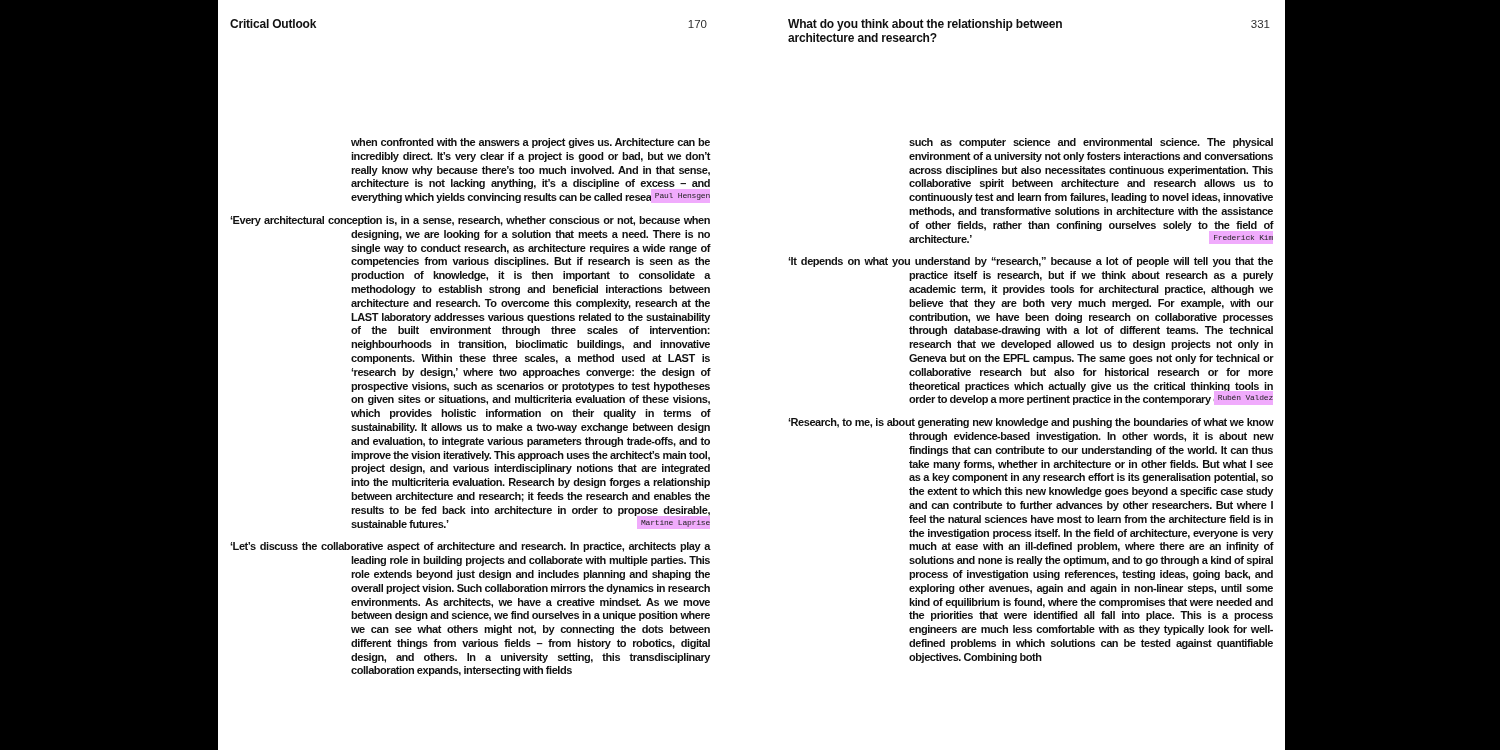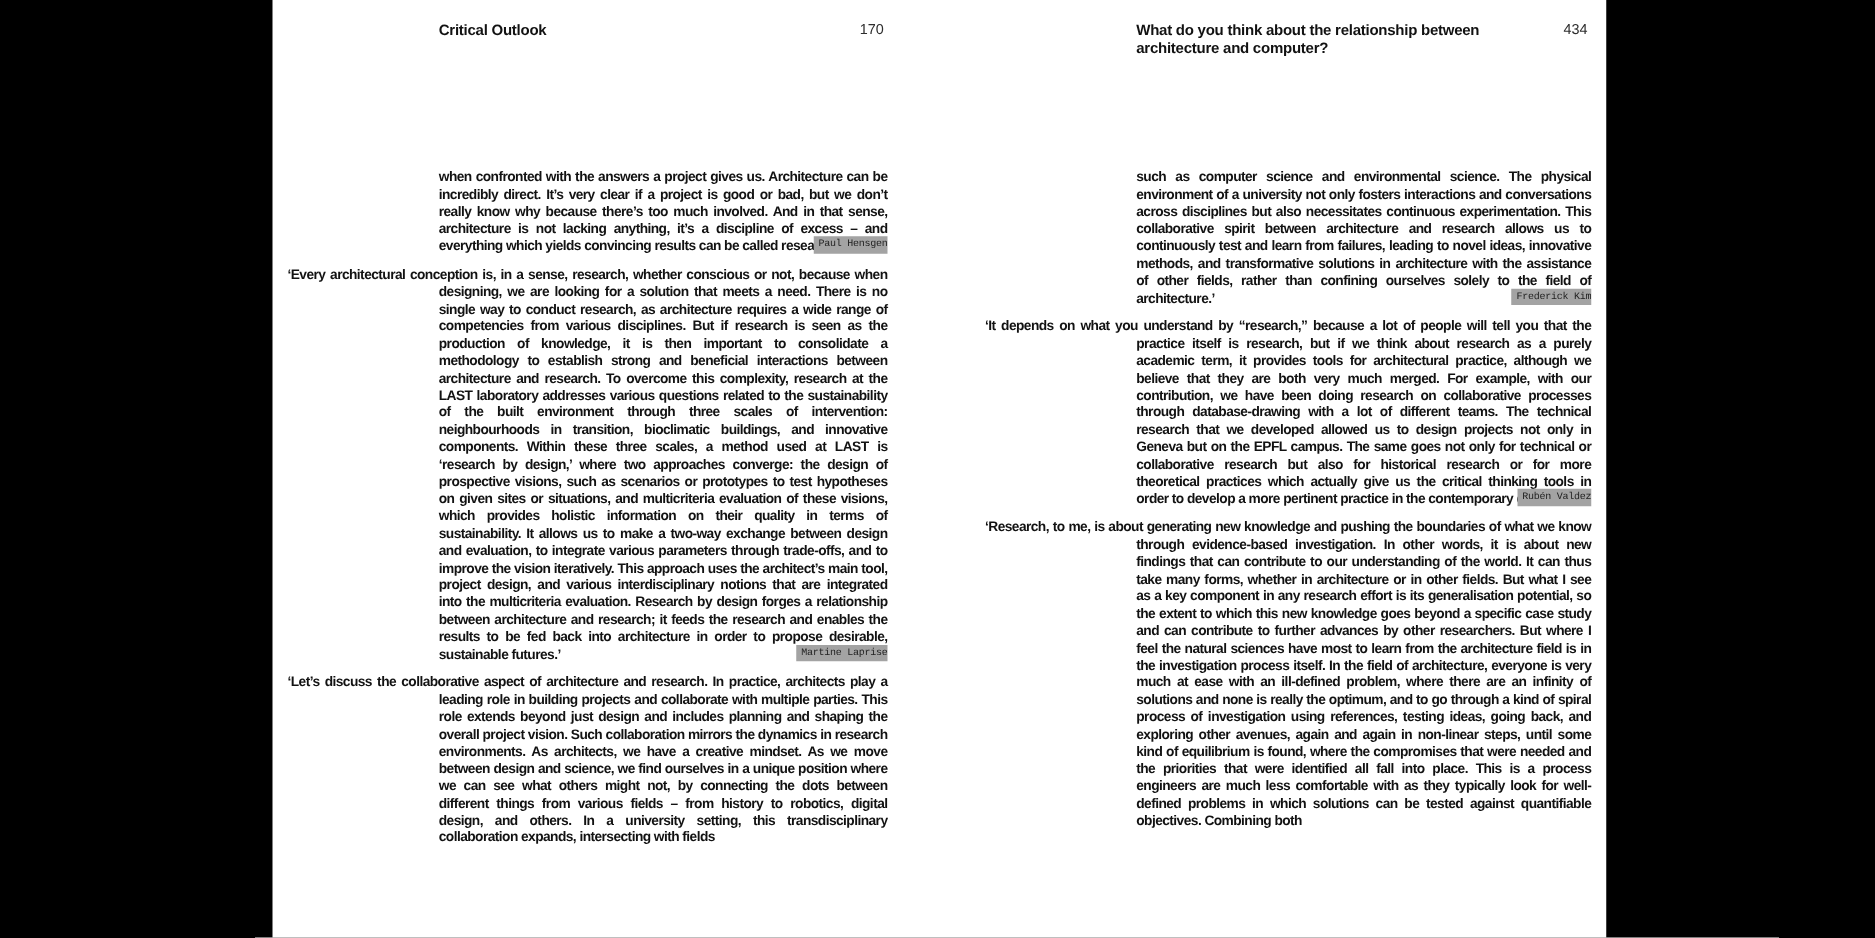--- a/index.html
+++ b/index.html
@@ -33,21 +33,20 @@
   .page-header {
     position: absolute;
     top: 17px;
     left: 0;
     right: 0;
     display: flex;
     justify-content: space-between;
     align-items: flex-start;
   }
   .header-title {
-    margin-left: 121px;
     max-width: 320px;
     font-weight: 700;
     font-size: 12px;
     line-height: 14px;
     letter-spacing: -0.2px;
     color: #121212;
   }
   .page-number {
     font-weight: 400;
     font-size: 11.5px;
@@ -82,21 +81,21 @@
   .attr {
     position: absolute;
     right: 0;
     bottom: 2px;
     text-indent: 0;
     font-family: "Liberation Mono", "DejaVu Sans Mono", monospace;
     font-weight: 400;
     font-size: 8px;
     letter-spacing: -0.2px;
     color: #222222;
-    background: #a3a3a3;
+    background: #f0abfc;
     padding-left: 4px;
   }
 </style>
 </head>
 <body>
 
 <div class="spread"></div>
 
 <div class="col col-left">
   <div class="page-header">
@@ -105,21 +104,21 @@
   </div>
   <div class="page-body">
     <p class="para cont"><span>when confronted with the answers a project gives us. Architecture can be incredibly direct. It’s very clear if a project is good or bad, but we don’t really know why because there’s too much involved. And in that sense, architecture is not lacking anything, it’s a discipline of excess – and everything which yields convincing results can be called research.’</span><span class="attr">Paul Hensgen</span></p>
     <p class="para"><span>‘Every architectural conception is, in a sense, research, whether conscious or not, because when designing, we are looking for a solution that meets a need. There is no single way to conduct research, as architecture requires a wide range of competencies from various disciplines. But if research is seen as the production of knowledge, it is then important to consolidate a methodology to establish strong and beneficial interactions between architecture and research. To overcome this complexity, research at the LAST laboratory addresses various questions related to the sustainability of the built environment through three scales of intervention: neighbourhoods in transition, bioclimatic buildings, and innovative components. Within these three scales, a method used at LAST is ‘research by design,’ where two approaches converge: the design of prospective visions, such as scenarios or prototypes to test hypotheses on given sites or situations, and multicriteria evaluation of these visions, which provides holistic information on their quality in terms of sustainability. It allows us to make a two-way exchange between design and evaluation, to integrate various parameters through trade-offs, and to improve the vision iteratively. This approach uses the architect’s main tool, project design, and various interdisciplinary notions that are integrated into the multicriteria evaluation. Research by design forges a relationship between architecture and research; it feeds the research and enables the results to be fed back into architecture in order to propose desirable, sustainable futures.’</span><span class="attr">Martine Laprise</span></p>
     <p class="para"><span>‘Let’s discuss the collaborative aspect of architecture and research. In practice, architects play a leading role in building projects and collaborate with multiple parties. This role extends beyond just design and includes planning and shaping the overall project vision. Such collaboration mirrors the dynamics in research environments. As architects, we have a creative mindset. As we move between design and science, we find ourselves in a unique position where we can see what others might not, by connecting the dots between different things from various fields – from history to robotics, digital design, and others. In a university setting, this transdisciplinary collaboration expands, intersecting with fields</span></p>
   </div>
 </div>
 
 <div class="col col-right">
   <div class="page-header">
-    <div class="header-title">What do you think about the relationship between architecture and computer?</div>
-    <div class="page-number">434</div>
+    <div class="header-title">What do you think about the relationship between architecture and research?</div>
+    <div class="page-number">331</div>
   </div>
   <div class="page-body">
     <p class="para cont"><span>such as computer science and environmental science. The physical environment of a university not only fosters interactions and conversations across disciplines but also necessitates continuous experimentation. This collaborative spirit between architecture and research allows us to continuously test and learn from failures, leading to novel ideas, innovative methods, and transformative solutions in architecture with the assistance of other fields, rather than confining ourselves solely to the field of architecture.’</span><span class="attr">Frederick Kim</span></p>
     <p class="para"><span>‘It depends on what you understand by “research,” because a lot of people will tell you that the practice itself is research, but if we think about research as a purely academic term, it provides tools for architectural practice, although we believe that they are both very much merged. For example, with our contribution, we have been doing research on collaborative processes through database-drawing with a lot of different teams. The technical research that we developed allowed us to design projects not only in Geneva but on the EPFL campus. The same goes not only for technical or collaborative research but also for historical research or for more theoretical practices which actually give us the critical thinking tools in order to develop a more pertinent practice in the contemporary context.’</span><span class="attr">Rubén Valdez</span></p>
     <p class="para"><span>‘Research, to me, is about generating new knowledge and pushing the boundaries of what we know through evidence-based investigation. In other words, it is about new findings that can contribute to our understanding of the world. It can thus take many forms, whether in architecture or in other fields. But what I see as a key component in any research effort is its generalisation potential, so the extent to which this new knowledge goes beyond a specific case study and can contribute to further advances by other researchers. But where I feel the natural sciences have most to learn from the architecture field is in the investigation process itself. In the field of architecture, everyone is very much at ease with an ill-defined problem, where there are an infinity of solutions and none is really the optimum, and to go through a kind of spiral process of investigation using references, testing ideas, going back, and exploring other avenues, again and again in non-linear steps, until some kind of equilibrium is found, where the compromises that were needed and the priorities that were identified all fall into place. This is a process engineers are much less comfortable with as they typically look for well-defined problems in which solutions can be tested against quantifiable objectives. Combining both</span></p>
   </div>
 </div>
 
 </body></html>

